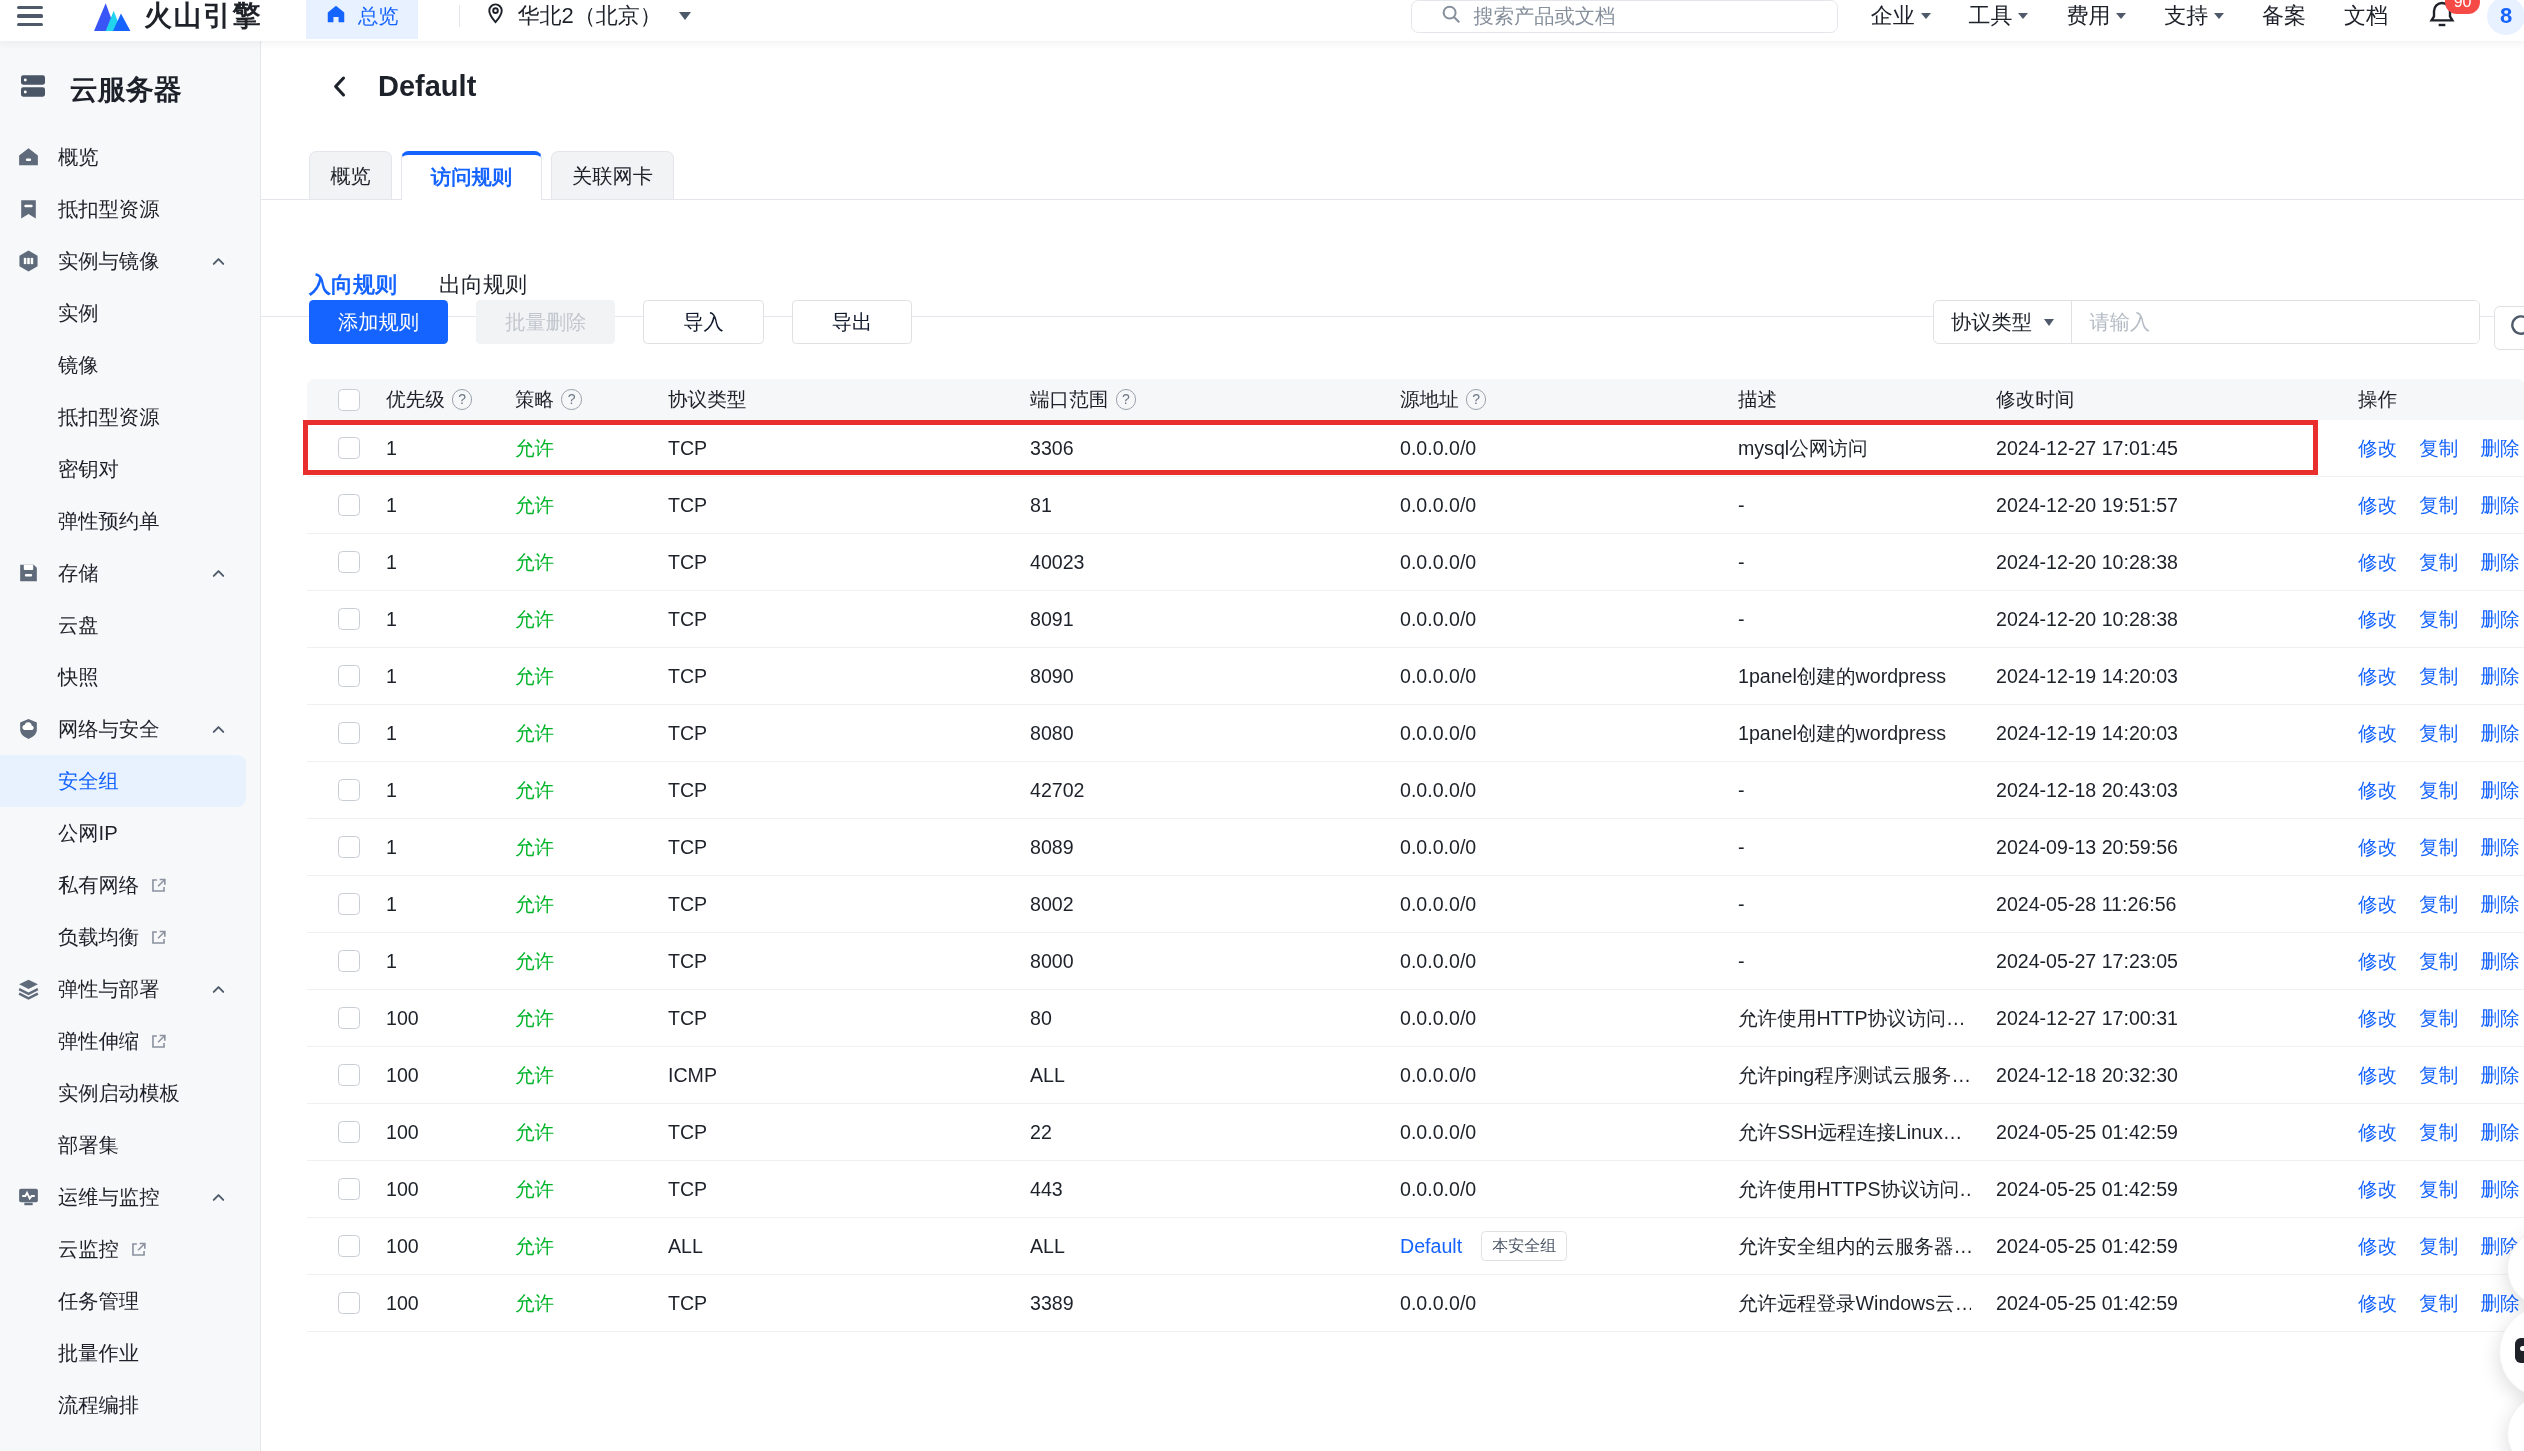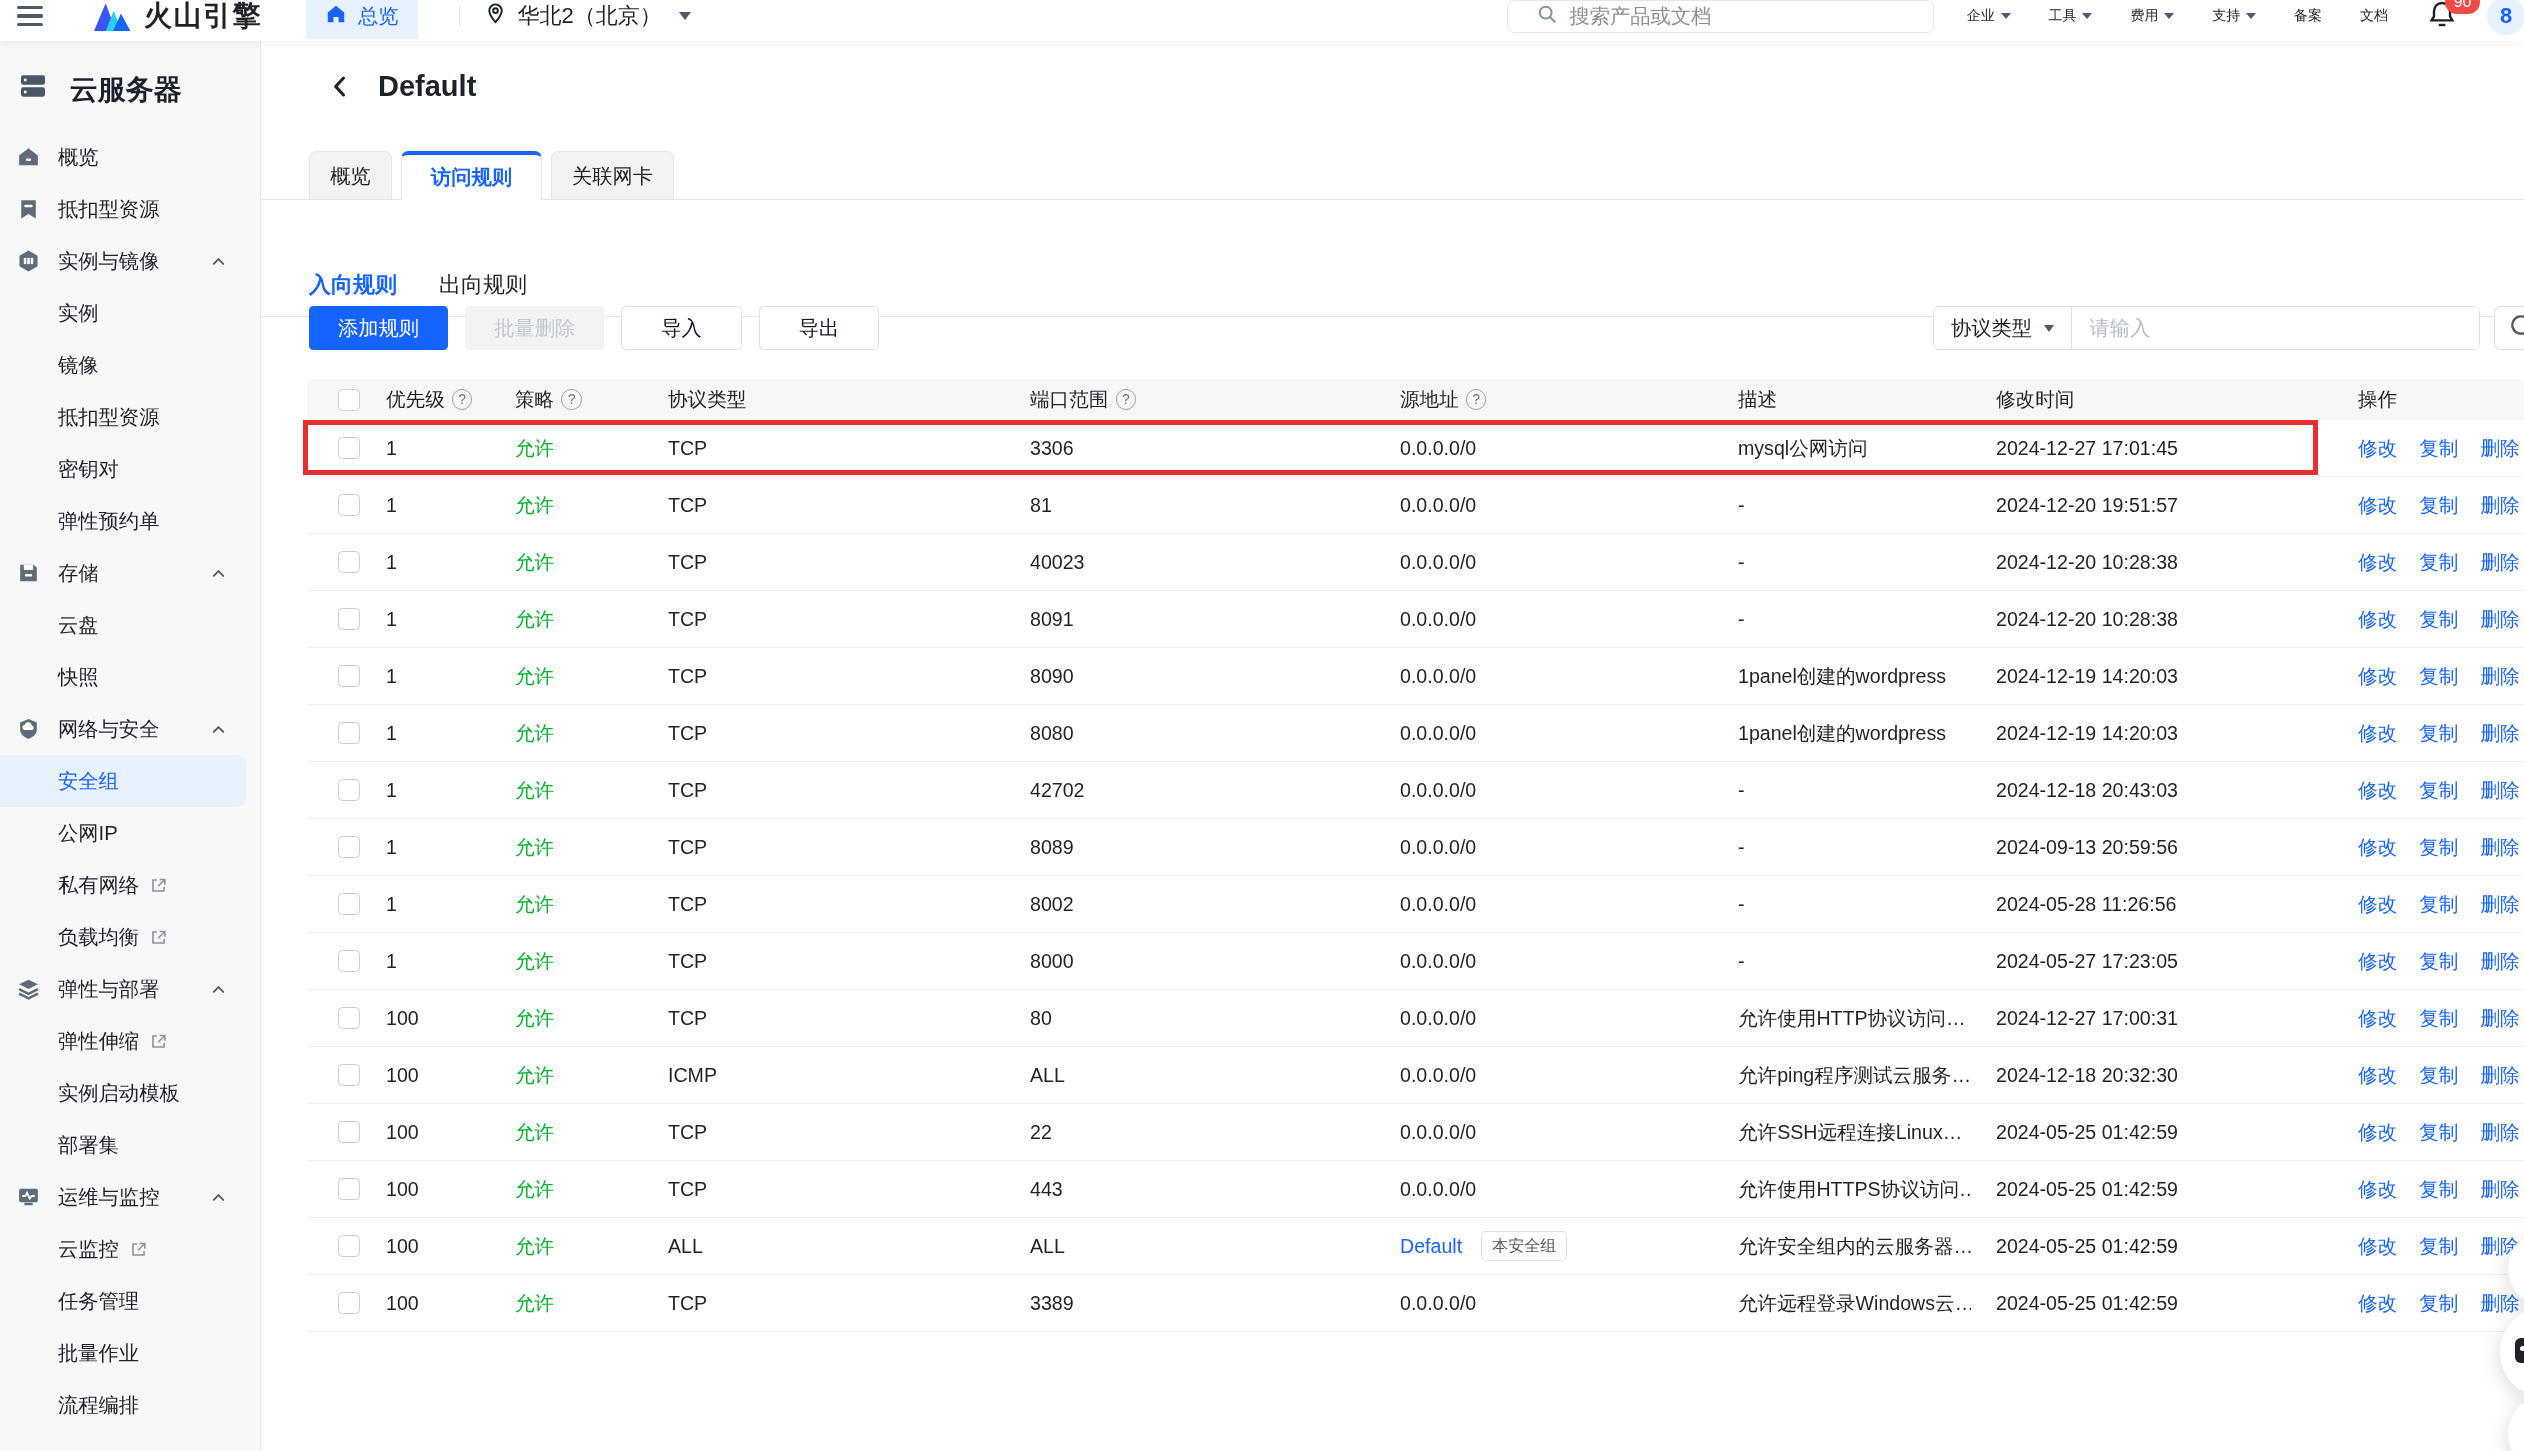--- a/index.html
+++ b/index.html
@@ -16,21 +16,21 @@
   .tb-side { display:flex; align-items:center; height:32px; }
   .hamburger { width:26px; height:20.3px; margin-left:17.4px; display:flex; flex-direction:column; justify-content:space-between; cursor:pointer; }
   .hamburger i { display:block; height:3.6px; background:#4e5969; border-radius:1.5px; }
   .logo-wrap { display:flex; align-items:center; margin-left:48px; }
   .logo-text { font-size:28px; font-weight:700; color:#1f2329; letter-spacing:1.5px; margin-left:11.6px; }
   .pill { margin-left:44px; height:46px; display:flex; align-items:center; gap:11px; background:#e8f1ff; border-radius:1px; padding:0 19px; color:#1664ff; font-size:20.3px; cursor:pointer; }
   .tb-divider { width:0.7px; height:22px; background:#e5e6eb; margin:0 25px 0 41px; }
   .region { display:flex; align-items:center; gap:10.2px; font-size:22px; color:#1d2129; cursor:pointer; }
   .caret { width:0;height:0;border-left:6.5px solid transparent;border-right:6.5px solid transparent;border-top:8px solid #4e5969; margin-left:7.3px; }
   .searchbox { width:427px; height:33px; border:0.7px solid #e5e6eb; border-radius:7.3px; display:flex; align-items:center; gap:11.6px; padding:0 28px; color:#86909c; font-size:20.3px; background:#fff; }
-  .tb-menu { display:flex; align-items:center; gap:38px; margin-left:33px; font-size:14px; color:#1d2129; }
+  .tb-menu { display:flex; align-items:center; gap:38px; margin-left:33px; font-size:22px; color:#1d2129; }
   .tb-menu .mi { display:flex; align-items:center; gap:5.8px; cursor:pointer; white-space:nowrap; }
   .mi .mcaret { width:0;height:0;border-left:5.8px solid transparent;border-right:5.8px solid transparent;border-top:6.5px solid #4e5969; }
   .bell-wrap { position:relative; margin-left:38px; cursor:pointer; }
   .badge { position:absolute; top:-8.7px; left:19px; background:#f54a45; color:#fff; font-size:16px; line-height:1; padding:3.6px 8.7px; border-radius:13px; }
   .avatar { width:38px; height:38px; border-radius:50%; background:#e8f1ff; color:#1664ff; font-weight:700; font-size:22px; display:flex; align-items:center; justify-content:center; margin-left:29px; flex:none; }
 
   
   .sidebar { position:absolute; top:41px; left:0; bottom:0; width:261px; background:#f7f8fa; border-right:0.7px solid #e5e6eb; z-index:10; overflow:hidden; }
   .product { display:flex; align-items:center; gap:20.3px; padding:29px 0 22px 17.4px; font-size:28px; font-weight:700; color:#1d2129; }
   .nav-item { position:relative; height:52px; display:flex; align-items:center; font-size:20.3px; color:#1d2129; cursor:pointer; padding-left:58px; }
@@ -46,21 +46,21 @@
   .page-title { font-size:29px; font-weight:700; color:#1d2129; }
 
   .tabs-row { position:absolute; top:110px; left:0; right:0; height:49px; padding-left:48px; display:flex; align-items:flex-end; gap:8.7px; border-bottom:0.7px solid #e5e6eb; }
   .tab { height:48px; display:flex; align-items:center; justify-content:center; padding:0 20.3px; background:#f2f3f5; border:0.7px solid #e5e6eb; border-bottom:none; border-radius:7.3px 7.3px 0 0; font-size:20.3px; color:#1d2129; cursor:pointer; }
   .tab.active { background:#fff; color:#1664ff; font-weight:600; border-top:4.4px solid #1664ff; padding:0 29px; position:relative; margin-bottom:-0.7px; height:49px; }
 
   .subtabs { position:absolute; top:177px; left:0; right:0; height:99px; padding-left:48px; display:flex; align-items:flex-end; gap:42px; border-bottom:0.7px solid #e5e6eb; }
   .subtab { font-size:22px; color:#1d2129; padding-bottom:16px; cursor:pointer; }
   .subtab.active { color:#1664ff; font-weight:600; border-bottom:4.4px solid #1664ff; padding-bottom:11.6px; margin-bottom:0; }
 
-  .toolbar { position:absolute; top:265px; left:48px; right:45px; height:44px; display:flex; align-items:center; gap:17px;justify-content:flex-end; }
+  .toolbar { position:absolute; top:259px; left:48px; right:45px; height:44px; display:flex; align-items:center; gap:28px;justify-content:flex-end; }
   .btn { height:44px; display:flex; align-items:center; justify-content:center; border-radius:4.4px; font-size:20.3px; cursor:pointer; white-space:nowrap; }
   .btn-primary { background:#1664ff; color:#fff; padding:0 29px; }
   .btn-disabled { background:#f2f3f5; color:#c2c7cf; padding:0 29px; cursor:not-allowed; }
   .btn-plain { background:#fff; border:0.7px solid #dee0e3; color:#0f172a; padding:0 39px; }
   .filter { margin-left:auto; display:flex; height:44px; border:0.7px solid #dee0e3; border-radius:5.8px; overflow:hidden; background:#fff; }
   .filter-select { display:flex; align-items:center; gap:11.6px; padding:0 17.4px; font-size:20.3px; color:#1d2129; border-right:0.7px solid #dee0e3; cursor:pointer; }
   .filter-select .scaret { width:0;height:0;border-left:5.8px solid transparent;border-right:5.8px solid transparent;border-top:7.3px solid #4e5969; }
   .filter-input { width:407px; border:none; outline:none; font-size:20.3px; padding:0 17.4px; color:#1d2129; font-family:inherit; }
   .filter-input::placeholder { color:#b4bbc4; }
   .refresh-btn { position:absolute; top:265px; left:2233px; width:58px; height:44px; border:0.7px solid #dee0e3; border-radius:5.8px; background:#fff; display:flex; align-items:center; padding-left:13px; font-size:25px; color:#4e5969; cursor:pointer; }

